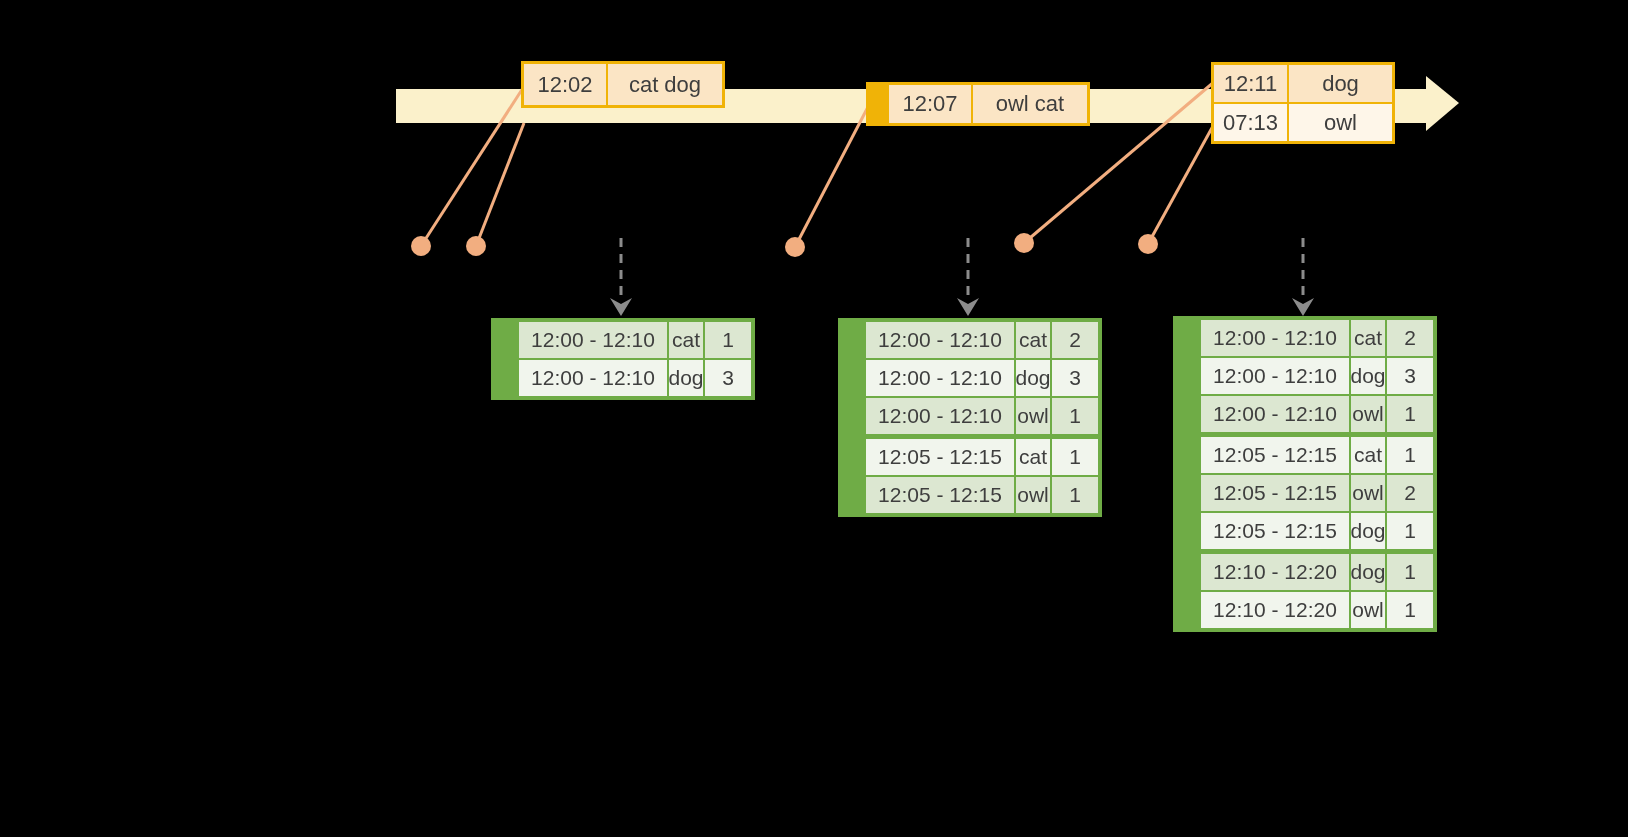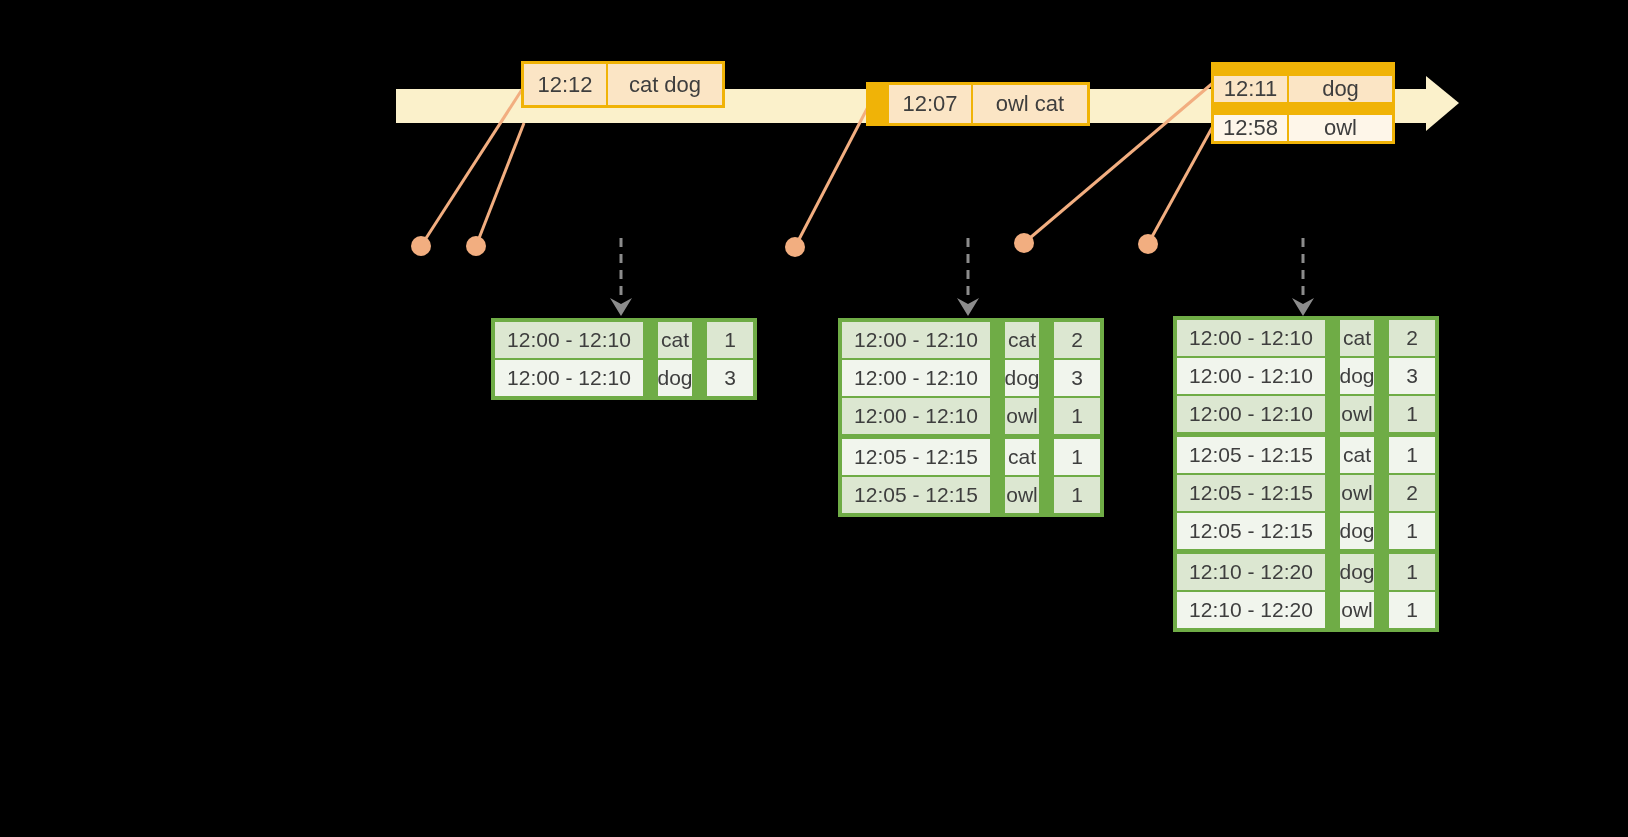--- a/index.html
+++ b/index.html
@@ -21,36 +21,36 @@
 
   .event-table{
     position:absolute;z-index:2;
     background:var(--event-border);
     padding:3px;display:flex;flex-direction:column;gap:2px;
     font-size:22px;
   }
   .event-table .row{display:flex;gap:2px;}
   .et1 .row{height:41px;}
   .et2 .row{height:38px;margin-left:20px;}
-  .et3 .row{height:37px;align-items:flex-end;}
+  .et3 .row{height:37px;}
   .cell{display:flex;align-items:center;justify-content:center;}
   .et1 .c-time,.et2 .c-time{width:82px;}
   .et1 .c-words,.et2 .c-words{width:114px;}
   .et3 .c-time{width:73px;}
   .et3 .c-words{width:103px;}
   .fill-dark-o{background:var(--event-row-dark);}
   .fill-light-o{background:var(--event-row-light);}
 
   .result-table{
     position:absolute;z-index:2;
     background:var(--result-border);
     padding:4px;display:flex;flex-direction:column;
     font-size:21px;
   }
-  .result-table .row{display:flex;gap:15px;height:36px;margin-bottom:2px;}
+  .result-table .row{display:flex;gap:2px;height:36px;margin-bottom:2px;margin-left:24px;}
   .result-table .row.group-end{margin-bottom:5px;}
   .result-table .row:last-child{margin-bottom:0;}
   .c-window{width:148px;}
   .c-word{width:34px;}
   .c-count{width:46px;}
   .fill-dark-g{background:var(--result-row-dark);}
   .fill-light-g{background:var(--result-row-light);}
 </style>
 </head>
 <body>
@@ -83,39 +83,39 @@
       <polygon class="trigger-head" points="957,298 968,316 979,298 968,304"></polygon>
     </g>
     <g>
       <line class="trigger-line" x1="1303" y1="238" x2="1303" y2="299"></line>
       <polygon class="trigger-head" points="1292,298 1303,316 1314,298 1303,304"></polygon>
     </g>
   </svg>
 
   <div class="event-table et1" style="left:521px;top:61px;">
     <div class="row">
-      <div class="cell c-time fill-dark-o">12:12</div>
+      <div class="cell c-time fill-dark-o">12:02</div>
       <div class="cell c-words fill-dark-o">cat dog</div>
     </div>
   </div>
 
   <div class="event-table et2" style="left:866px;top:82px;">
     <div class="row">
       <div class="cell c-time fill-dark-o">12:07</div>
       <div class="cell c-words fill-dark-o">owl cat</div>
     </div>
   </div>
 
   <div class="event-table et3" style="left:1211px;top:62px;">
     <div class="row">
       <div class="cell c-time fill-dark-o">12:11</div>
       <div class="cell c-words fill-dark-o">dog</div>
     </div>
     <div class="row">
-      <div class="cell c-time fill-light-o">12:58</div>
+      <div class="cell c-time fill-light-o">07:13</div>
       <div class="cell c-words fill-light-o">owl</div>
     </div>
   </div>
 
   <div class="result-table" style="left:491px;top:318px;">
     <div class="row">
       <div class="cell c-window fill-dark-g">12:00 - 12:10</div>
       <div class="cell c-word fill-dark-g">cat</div>
       <div class="cell c-count fill-dark-g">1</div>
     </div>

